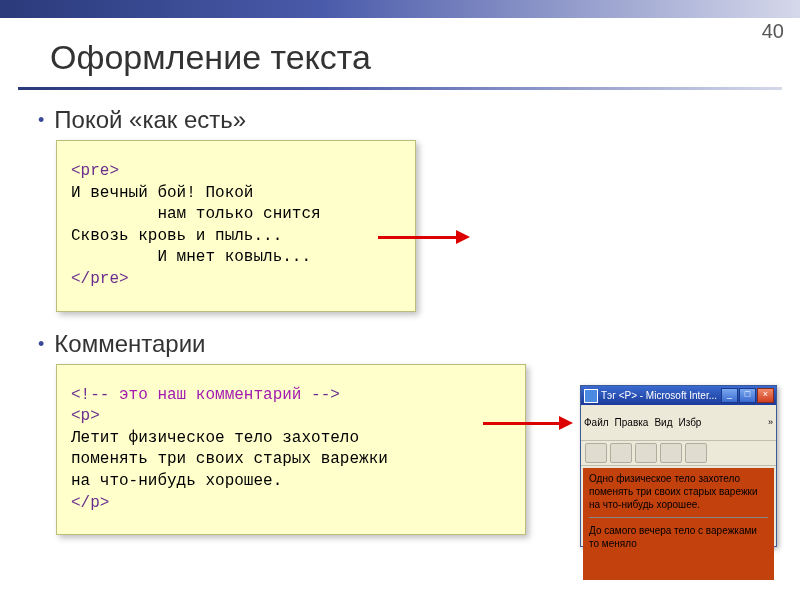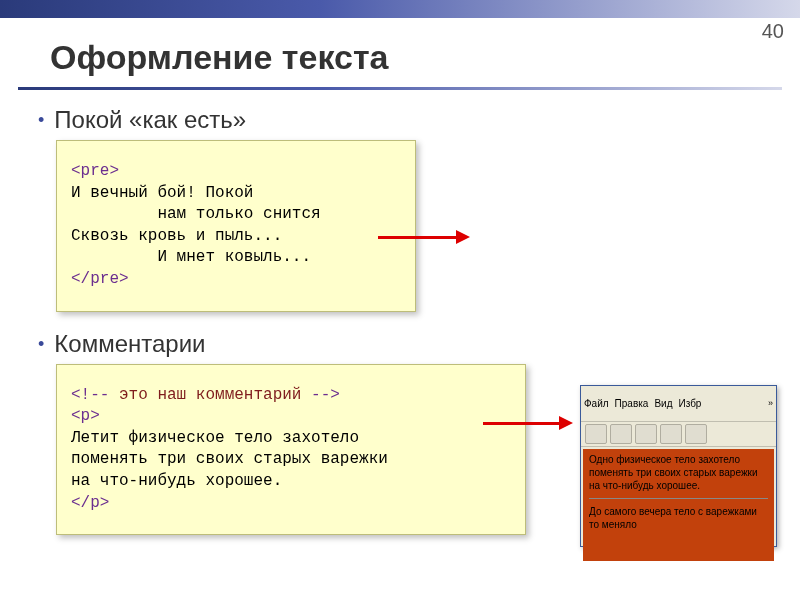--- a/index.html
+++ b/index.html
@@ -20,21 +20,21 @@
     position: absolute;
     top: 20px;
     right: 16px;
     font-size: 20px;
     color: #555;
   }
   .slide-title {
     margin: 20px 0 10px 50px;
     font-size: 34px;
     color: #333;
-    font-weight: bold;
+    font-weight: normal;
   }
   .title-underline {
     height: 3px;
     background: linear-gradient(to right, #2a3a7a 0%, #4a5aaa 40%, #d5d8ea 100%);
     margin-left: 18px;
     margin-right: 18px;
   }
   .content {
     padding: 8px 40px 0 38px;
   }
@@ -65,21 +65,21 @@
   }
   .code-box.pre-box {
     margin-left: 18px;
     width: 330px;
   }
   .code-box.comment-box {
     margin-left: 18px;
     width: 440px;
   }
   .code-tag { color: #6b2e8f; }
-  .code-comment { color: #7f1d1d; }
+  .code-comment { color: #a21caf; }
   .code-comment-delim { color: #6b2e8f; }
   .arrow-wrap {
     position: relative;
   }
   .arrow {
     position: absolute;
     height: 3px;
     background: #d00;
     z-index: 5;
   }
@@ -241,20 +241,29 @@
       <div>поменять три своих старых варежки</div>
       <div>на что-нибудь хорошее.</div>
       <div><span class="code-tag">&lt;/p&gt;</span></div>
     </div>
     <div class="arrow arrow2"></div>
   </div>
 
 </div>
 
 <div class="browser-window">
+  <div class="titlebar">
+    <div class="titlebar-icon"></div>
+    <div class="titlebar-text">Тэг &lt;P&gt; - Microsoft Inter...</div>
+    <div class="win-btns">
+      <div class="win-btn">_</div>
+      <div class="win-btn">□</div>
+      <div class="win-btn close">×</div>
+    </div>
+  </div>
   <div class="menubar">
     <span>Файл</span>
     <span>Правка</span>
     <span>Вид</span>
     <span>Избр</span>
     <span class="chev">»</span>
   </div>
   <div class="toolbar">
     <div class="tool-btn"></div>
     <div class="tool-btn"></div>

